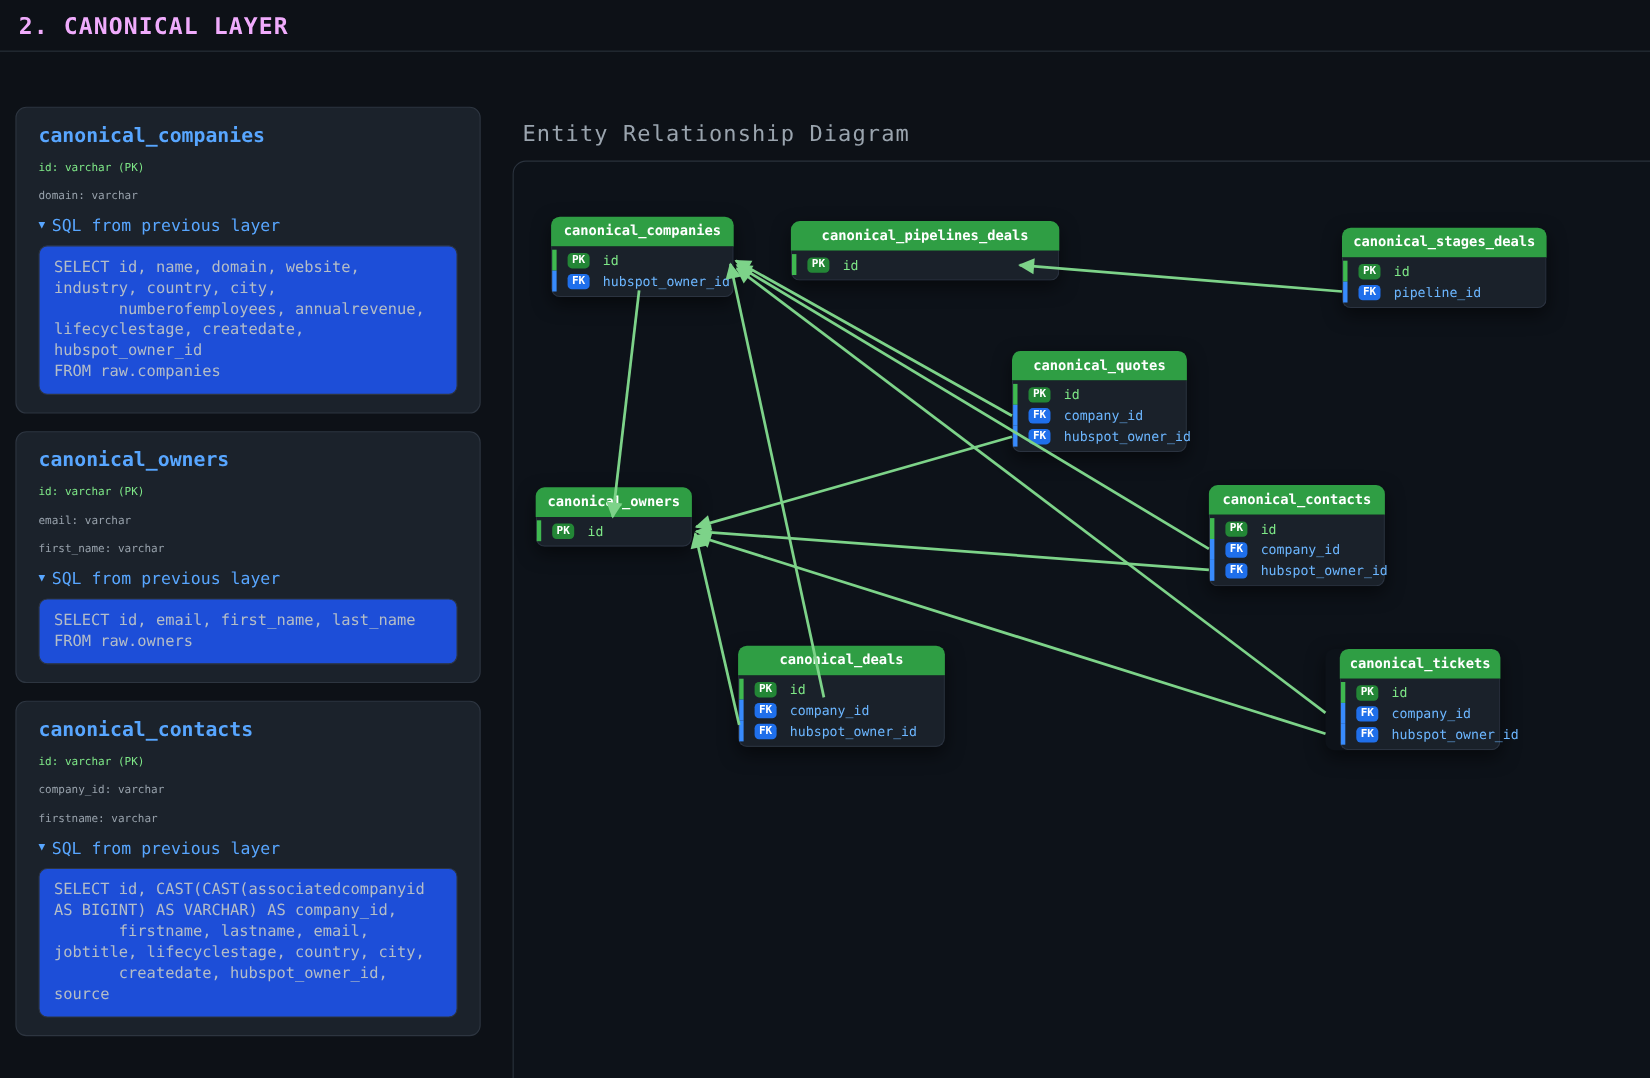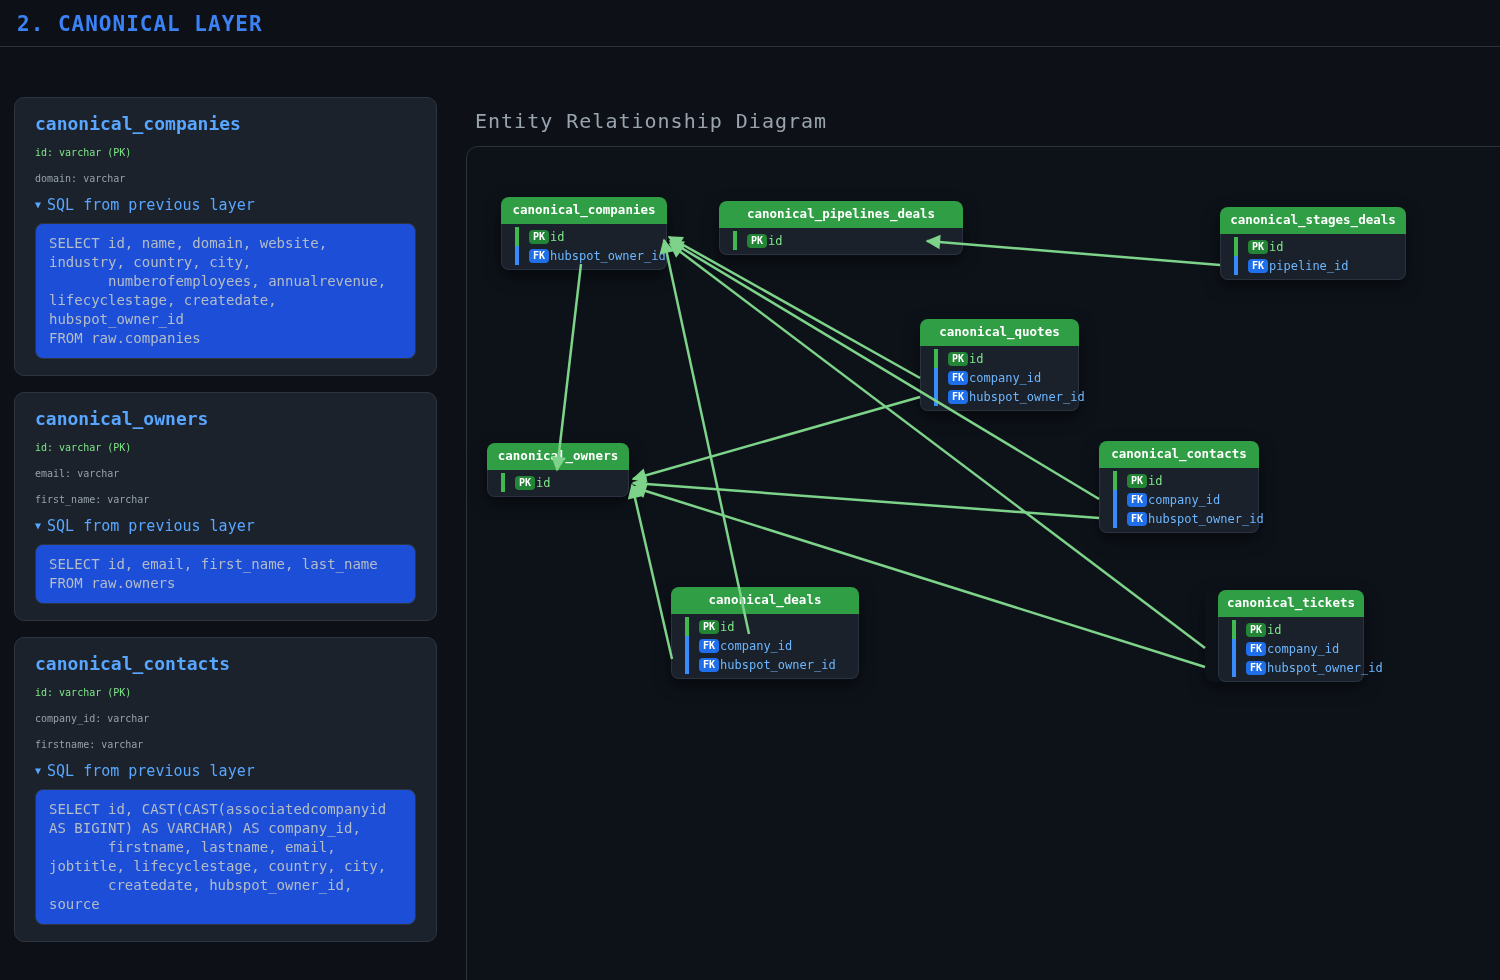--- a/index.html
+++ b/index.html
@@ -9,21 +9,21 @@
     background:#0d1117;
     overflow:hidden;
     position:relative;
     font-family:"DejaVu Sans Mono","Liberation Mono",monospace;
   }
 
   
   .page-title {
     position:absolute; left:17px; top:12px;
     margin:0; font-size:21px; font-weight:bold;
-    color:#3b82f6; letter-spacing:1px; white-space:nowrap;
+    color:#f0abfc; letter-spacing:1px; white-space:nowrap;
   }
   .header-divider {
     position:absolute; left:0; right:0; top:46px; height:0;
     border-top:1px solid #2a313b;
   }
 
   
   #sidebar { position:absolute; left:14px; top:97px; width:423px; }
   .card {
     background:#1b222b;
@@ -85,22 +85,22 @@
     text-align:center; padding:5px 4px 6px 4px;
     border-radius:8px 8px 0 0; white-space:nowrap;
   }
   .entity-body {
     background:#1a212a;
     border:1px solid #2b3340; border-top:none;
     border-radius:0 0 8px 8px;
     padding:3px 0 4px 0;
   }
   .erow {
-    position:relative; display:flex; align-items:center; gap:1px;
-    height:19px; padding:0 6px 0 14px;margin-left:13px;
+    position:relative; display:flex; align-items:center; gap:12px;
+    height:19px; padding:0 6px 0 14px;
   }
   .erow::before { content:""; position:absolute; left:0; top:0; bottom:0; width:4px; }
   .erow.pk::before { background:#3fb950; }
   .erow.fk::before { background:#388bfd; }
   .badge {
     font-size:10px; font-weight:bold; color:#fff;
     border-radius:4px; padding:1px 4px 2px 4px; line-height:11px;
   }
   .badge.pk { background:#238636; }
   .badge.fk { background:#1f6feb; }

